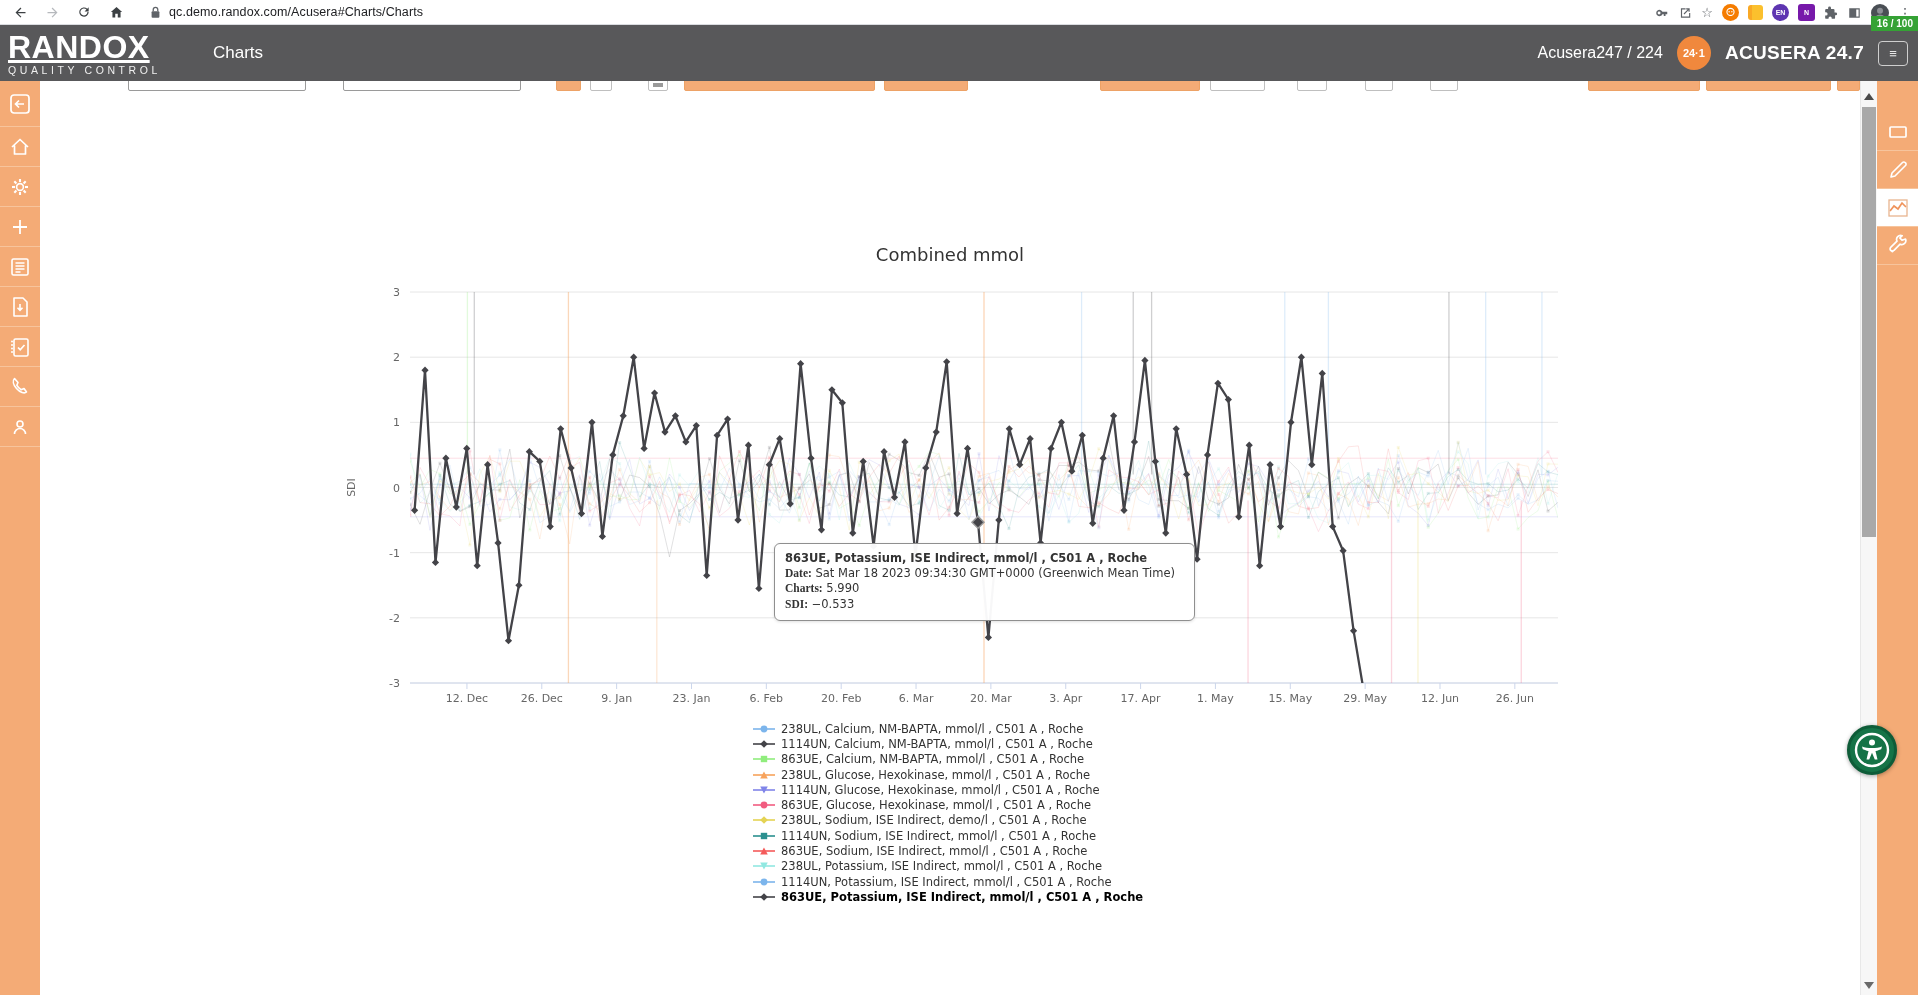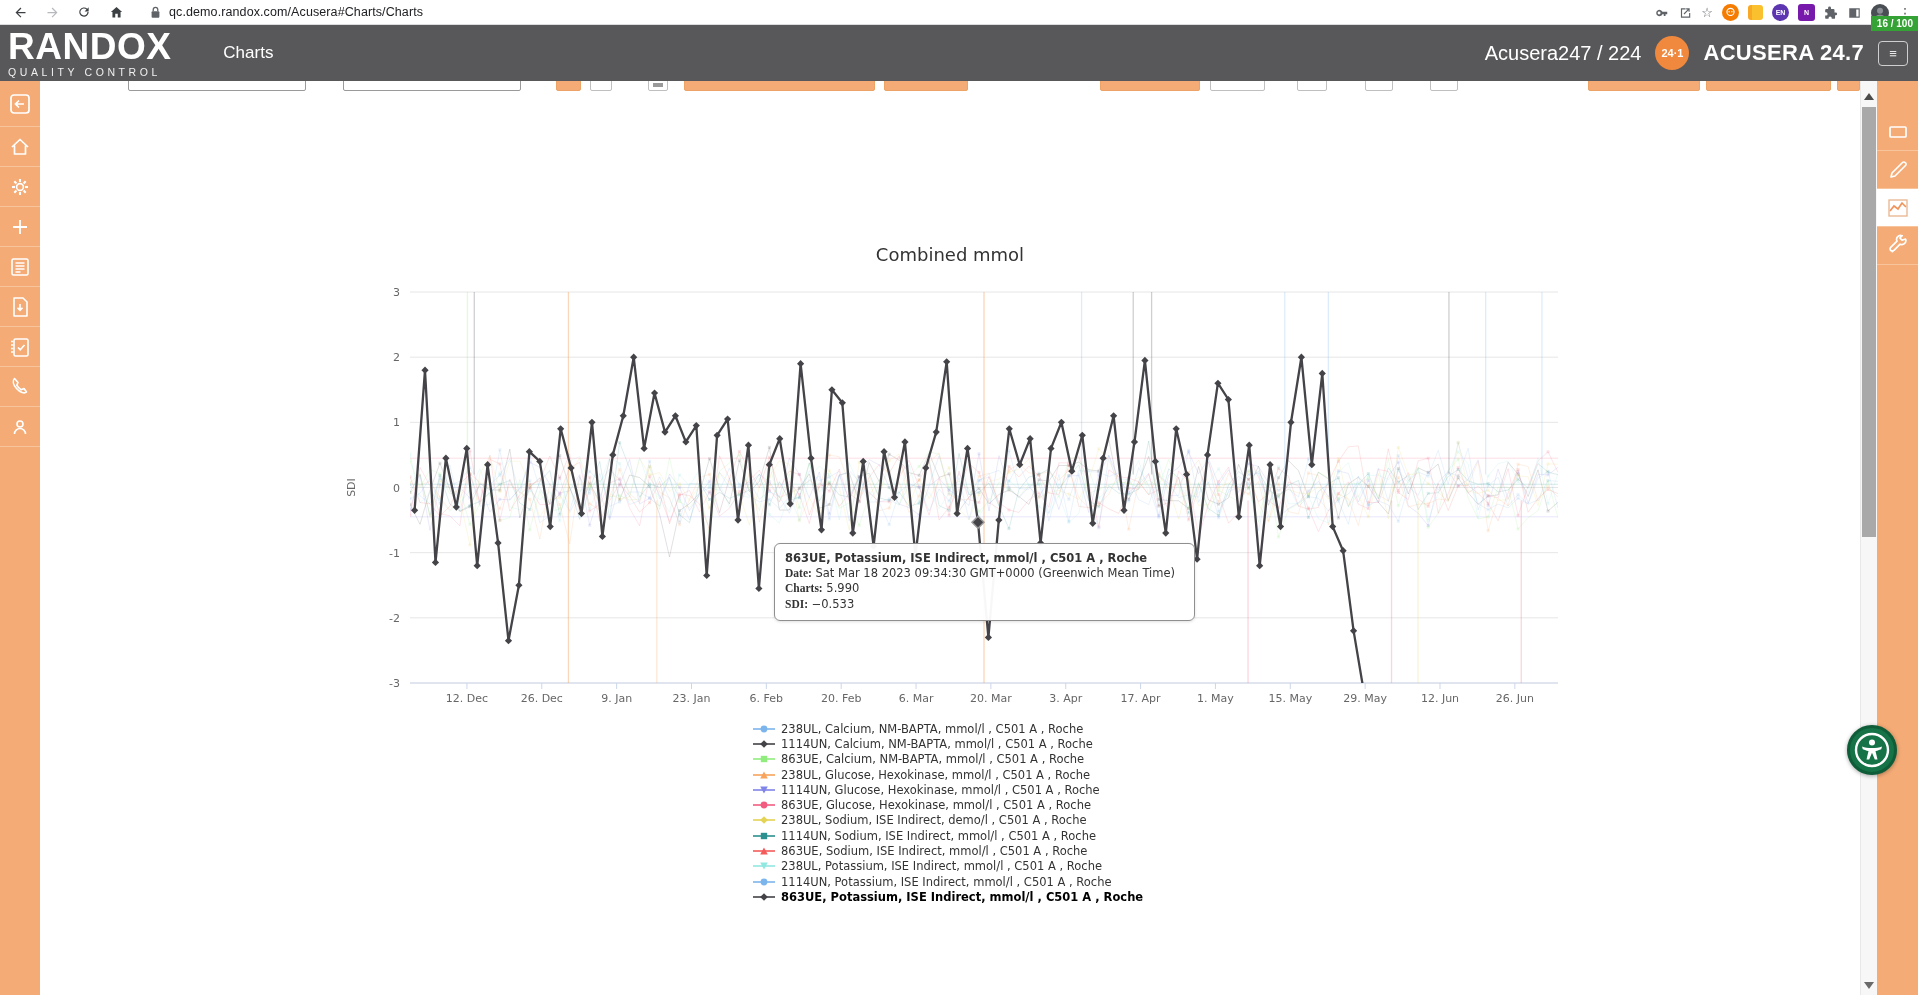--- a/index.html
+++ b/index.html
@@ -18,30 +18,30 @@
   .url-text { font-size:12.5px; color:#202124; margin-left:8px; letter-spacing:.1px; }
   .chrome-right { position:absolute; right:6px; top:0; height:25px; display:flex; align-items:center; gap:9px; }
   .ext-dot { width:17px; height:17px; border-radius:50%; display:flex; align-items:center;
              justify-content:center; font-size:7px; font-weight:bold; color:#fff; cursor:pointer; }
   .mono-ico { color:#5f6368; font-size:13px; cursor:pointer; display:flex; align-items:center; }
 
   
   .app-header { position:absolute; left:0; top:25px; width:1918px; height:56px;
                 background:#58585a; color:#fff; display:flex; align-items:center; }
   .logo { margin-left:8px; line-height:1; cursor:pointer; }
-  .logo-main { font-size:37px; font-weight:bold; letter-spacing:.5px;
-               font-family:"Liberation Sans", sans-serif; }
+  .logo-main { font-size:32px; font-weight:bold; letter-spacing:.5px;
+               font-family:"Liberation Sans", sans-serif;text-decoration:underline; }
   .logo-sub { font-size:10.5px; letter-spacing:3.6px; margin-top:2px; color:#f0f0f0; }
   .page-title { font-size:17px; margin-left:52px; font-weight:400; }
   .header-right { position:absolute; right:10px; display:flex; align-items:center; gap:14px; }
-  .account-label { font-size:20px; }
+  .account-label { font-size:16px; }
   .badge-247 { width:34px; height:34px; border-radius:50%; background:#f0883d; color:#fff;
                display:flex; align-items:center; justify-content:center;
                font-size:11px; font-weight:bold; }
-  .product-name { font-size:22px; font-weight:bold; letter-spacing:.3px; }
+  .product-name { font-size:19px; font-weight:bold; letter-spacing:.3px; }
   .menu-btn { width:30px; height:25px; border:1px solid #cfcfcf; border-radius:4px;
               display:flex; align-items:center; justify-content:center; font-size:13px;
               color:#e8e8e8; cursor:pointer; }
 
   
   .left-rail { position:absolute; left:0; top:81px; width:40px; height:914px; background:#f4ab76; }
   .rail-tile { width:40px; display:flex; align-items:center; justify-content:center;
                border-bottom:1px solid #f7c49c; cursor:pointer; }
   .rail-tile svg { display:block; }
   .right-rail { position:absolute; right:0; top:81px; width:41px; height:914px; background:#f4ab76; }

